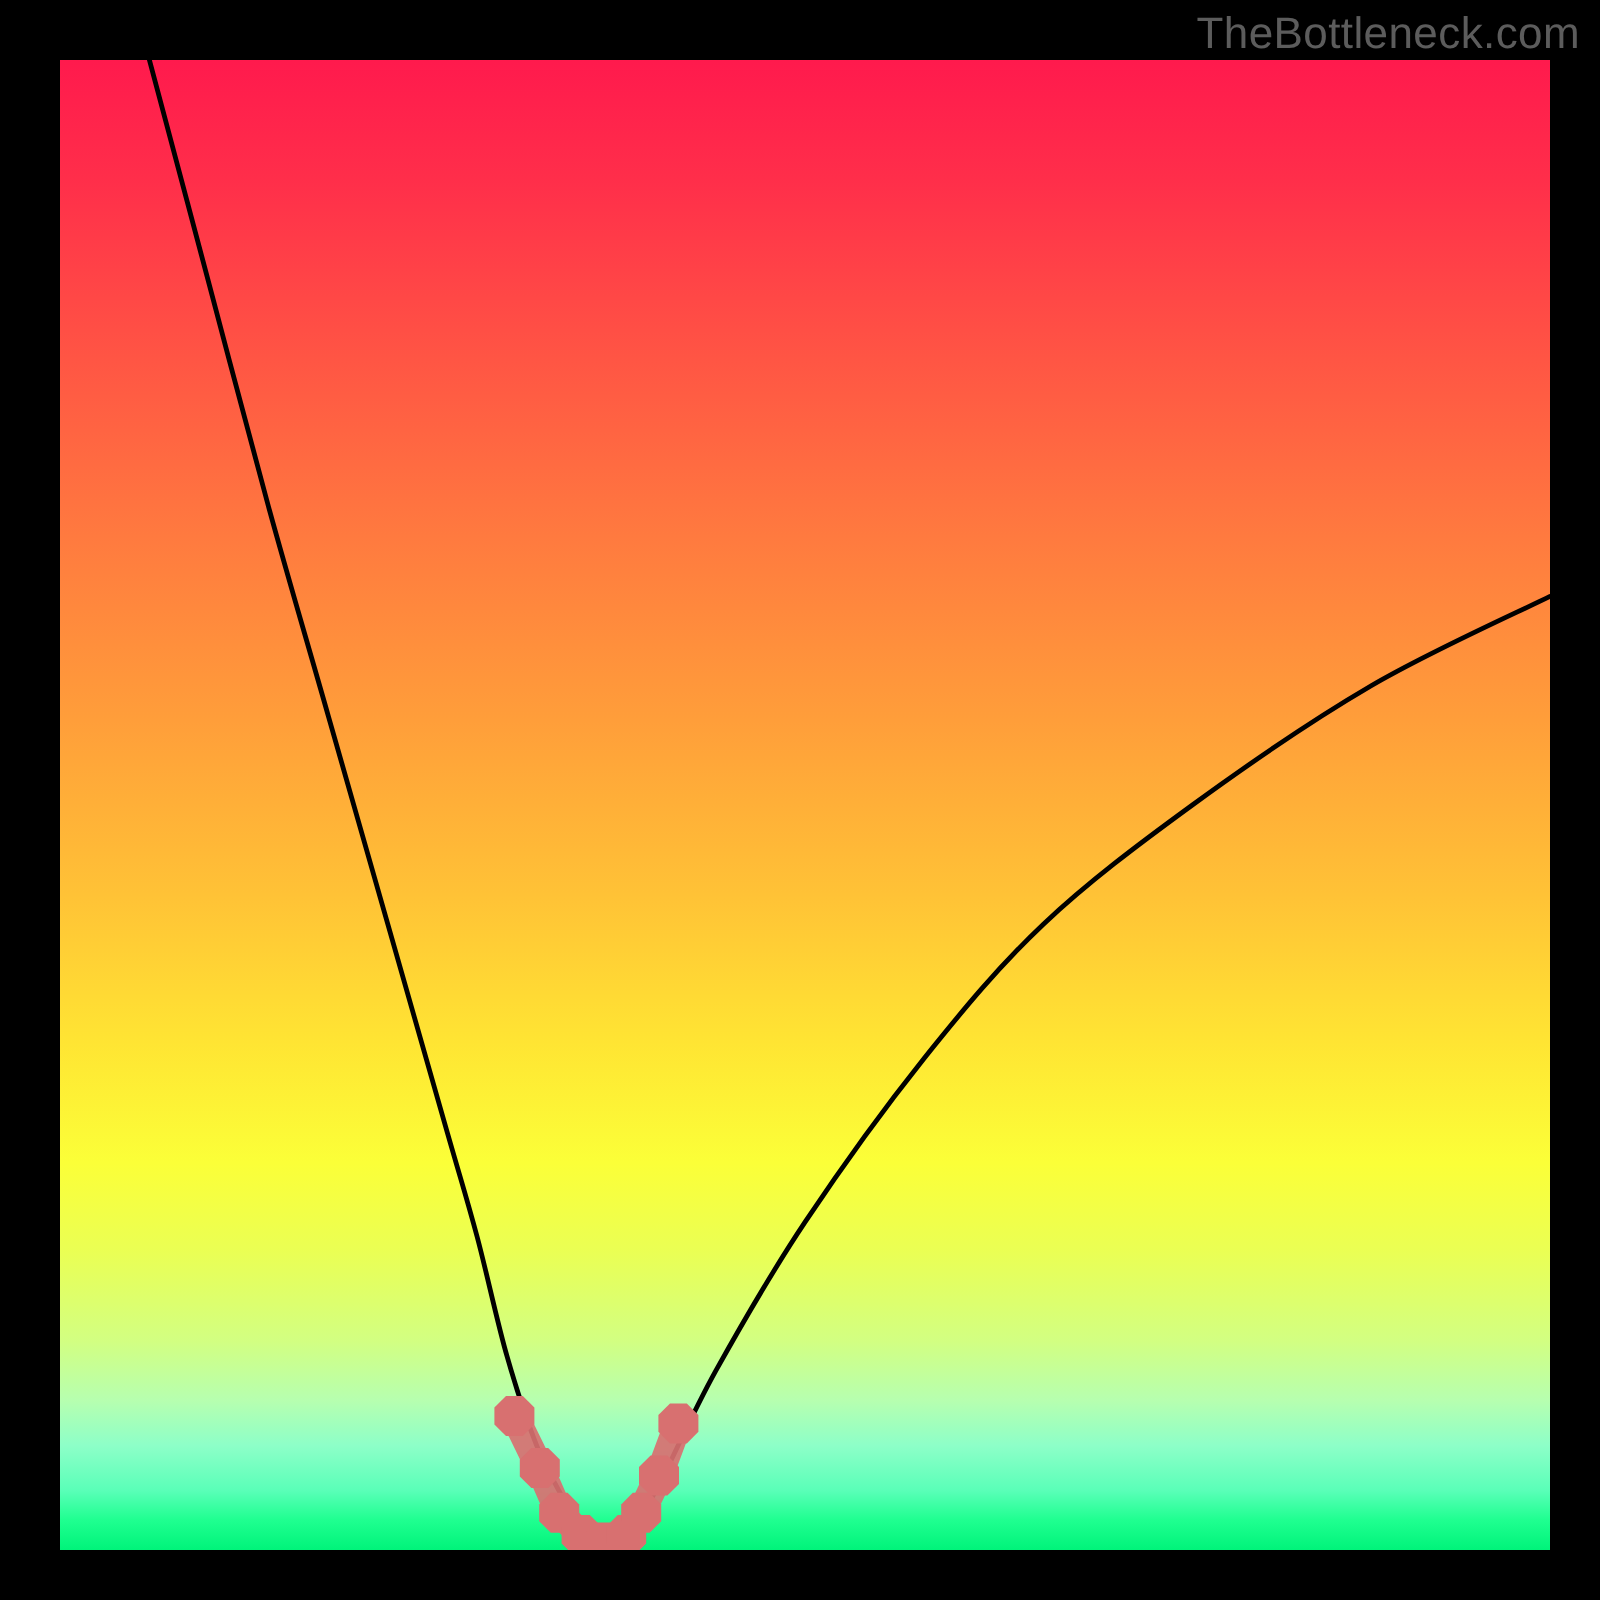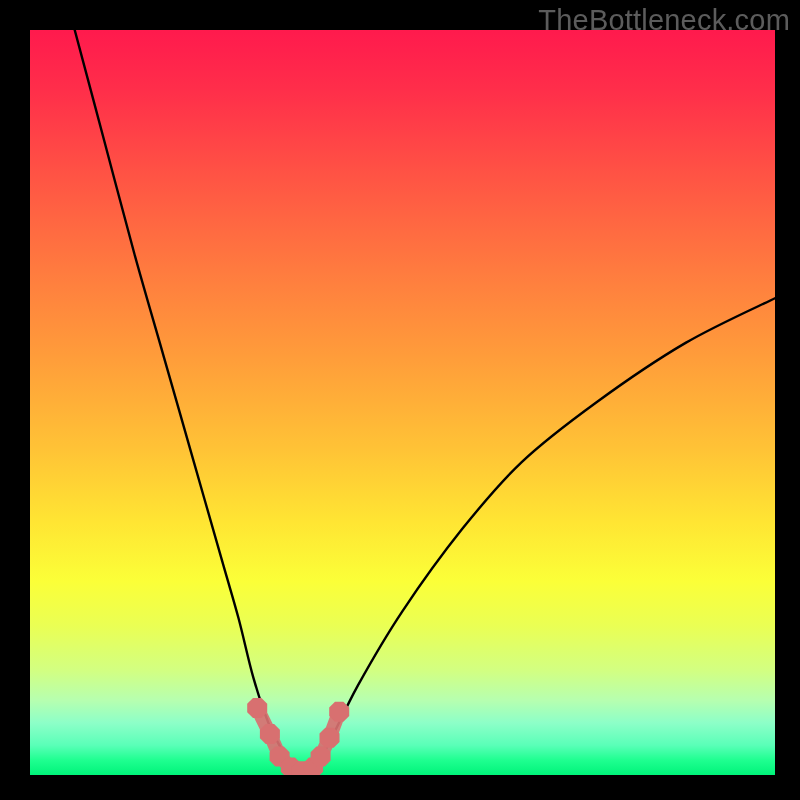--- a/index.html
+++ b/index.html
@@ -40,21 +40,21 @@
       #5affb8 96%,
       #1fff90 98%,
       #00f37a 100%
     );
   }
   .watermark {
     position: absolute;
     top: 4px;
     right: 10px;
     font-family: Arial, Helvetica, sans-serif;
-    font-size: 29px;
+    font-size: 22px;
     color: #5c5c5c;
     letter-spacing: 0.2px;
     font-weight: 500;
     user-select: none;
   }
   svg.curve {
     position: absolute;
     left: 0;
     top: 0;
     width: 745px;

